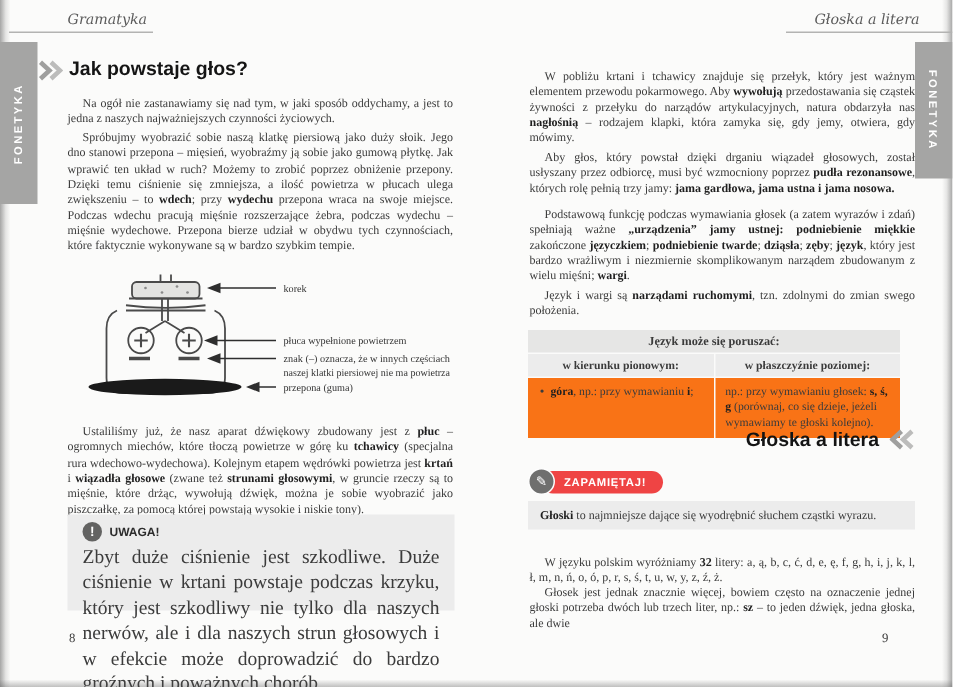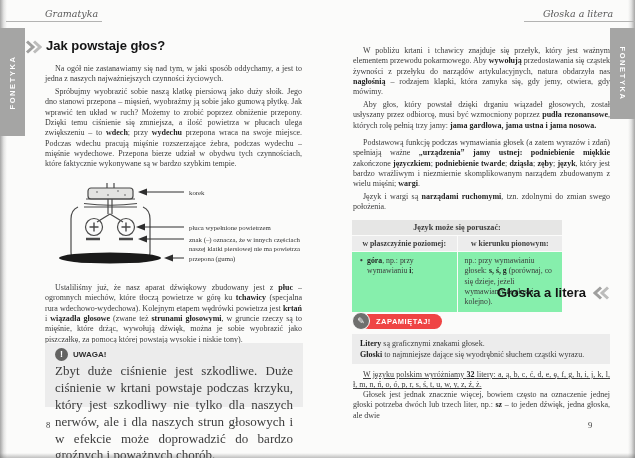--- a/index.html
+++ b/index.html
@@ -50,26 +50,26 @@
   
   .uwaga{position:absolute;left:45px;top:343px;width:258px;height:64px;
     background:#ececec;box-sizing:border-box;padding:5px 10px 0 10px;}
   .uwaga-head{display:flex;align-items:center;gap:5px;margin-bottom:2px;}
   .uwaga-icon{width:13px;height:13px;border-radius:50%;background:#636362;color:#fff;
     font-family:"Liberation Sans",sans-serif;font-weight:bold;font-size:9px;line-height:13px;
     text-align:center;flex:0 0 auto;}
   .uwaga-title{font-family:"Liberation Sans",sans-serif;font-weight:bold;font-size:8px;color:#2c2c2c;}
   .uwaga-text{font-size:13px;line-height:1.3;text-align:justify;}
   
-  .jtable{position:absolute;left:352px;top:220px;width:210px;background:#fbfbfa;
+  .jtable{position:absolute;left:352px;top:220px;width:248px;background:#fbfbfa;
     font-size:7.8px;color:#3b3b3b;}
   .jt-title{background:#e6e6e5;text-align:center;font-weight:bold;font-size:8.2px;padding:3px 0;}
   .jt-heads,.jt-body{display:grid;grid-template-columns:1fr 1fr;gap:1px;margin-top:1px;}
   .jt-head{background:#ececec;text-align:center;font-weight:bold;padding:3px 0;}
-  .jt-cell{background:#86efac;padding:4px 7px 5px 7px;line-height:1.32;text-align:left;}
+  .jt-cell{background:#f97316;padding:4px 7px 5px 7px;line-height:1.32;text-align:left;}
   .jt-list{margin:0;padding:0;list-style:none;}
   .jt-list li{padding-left:8px;position:relative;}
   .jt-list li::before{content:"\2022";position:absolute;left:1px;top:0;font-weight:bold;}
   
   .zbadge{position:absolute;left:352px;top:312px;display:flex;align-items:center;z-index:2;}
   .zbadge-icon{width:16px;height:16px;border-radius:50%;background:#6f6f6e;border:1.5px solid #fdfdfd;
     color:#fff;font-size:9px;line-height:16px;text-align:center;z-index:2;flex:0 0 auto;}
   .zbadge-pill{margin-left:-9px;background:#ef4444;color:#fff;border-radius:8px;
     font-family:"Liberation Sans",sans-serif;font-weight:bold;font-size:7.5px;letter-spacing:.5px;
     padding:3px 11px 3px 15px;white-space:nowrap;}
@@ -157,22 +157,22 @@
 <div class="pnum pnum-left">8</div>
 
 <p class="para rcol" style="top:46px;margin:0;">W pobliżu krtani i tchawicy znajduje się przełyk, który jest ważnym elementem przewodu pokarmowego. Aby <b>wywołują</b> przedostawania się cząstek żywności z przełyku do narządów artykulacyjnych, natura obdarzyła nas <b>nagłośnią</b> – rodzajem klapki, która zamyka się, gdy jemy, otwiera, gdy mówimy.</p>
 <p class="para rcol" style="top:100px;margin:0;">Aby głos, który powstał dzięki drganiu wiązadeł głosowych, został usłyszany przez odbiorcę, musi być wzmocniony poprzez <b>pudła rezonansowe</b>, których rolę pełnią trzy jamy: <b>jama gardłowa, jama ustna i jama nosowa.</b></p>
 <p class="para rcol" style="top:138px;margin:0;">Podstawową funkcję podczas wymawiania głosek (a zatem wyrazów i zdań) spełniają ważne <b>„urządzenia” jamy ustnej:</b> <b>podniebienie miękkie</b> zakończone <b>języczkiem</b>; <b>podniebienie twarde</b>; <b>dziąsła</b>; <b>zęby</b>; <b>język</b>, który jest bardzo wrażliwym i niezmiernie skomplikowanym narządem zbudowanym z wielu mięśni; <b>wargi</b>.</p>
 <p class="para rcol" style="top:192px;margin:0;">Język i wargi są <b>narządami ruchomymi</b>, tzn. zdolnymi do zmian swego położenia.</p>
 
 <div class="jtable">
   <div class="jt-title">Język może się poruszać:</div>
   <div class="jt-heads">
+    <div class="jt-head">w kierunku pionowym:</div>
     <div class="jt-head">w płaszczyźnie poziomej:</div>
-    <div class="jt-head">w kierunku pionowym:</div>
   </div>
   <div class="jt-body">
     <div class="jt-cell">
       <ul class="jt-list">
         <li><b>góra</b>, np.: przy wymawianiu <b>i</b>;</li>
       </ul>
     </div>
     <div class="jt-cell">np.: przy wymawianiu głosek: <b>s, ś, g</b> (porównaj, co się dzieje, jeżeli wymawiamy te głoski kolejno).</div>
   </div>
 </div>
@@ -183,20 +183,19 @@
     <path d="M8,1.5 L2,7 L8,12.5" stroke="#9f9f9e" stroke-width="3" fill="none"></path>
     <path d="M15,1.5 L9,7 L15,12.5" stroke="#bcbcbb" stroke-width="3" fill="none"></path>
   </svg>
 </div>
 
 <div class="zbadge">
   <div class="zbadge-icon">✎</div>
   <div class="zbadge-pill">ZAPAMIĘTAJ!</div>
 </div>
 <div class="zbox">
-  <div><b>Litery</b> są graficznymi znakami głosek.</div>
   <div><b>Głoski</b> to najmniejsze dające się wyodrębnić słuchem cząstki wyrazu.</div>
 </div>
 
-<p class="para rcol" style="top:370px;margin:0;text-decoration:underline;">W języku polskim wyróżniamy <b>32</b> litery: a, ą, b, c, ć, d, e, ę, f, g, h, i, j, k, l, ł, m, n, ń, o, ó, p, r, s, ś, t, u, w, y, z, ź, ż.</p>
+<p class="para rcol" style="top:370px;margin:0;">W języku polskim wyróżniamy <b>32</b> litery: a, ą, b, c, ć, d, e, ę, f, g, h, i, j, k, l, ł, m, n, ń, o, ó, p, r, s, ś, t, u, w, y, z, ź, ż.</p>
 <p class="para rcol" style="top:390px;margin:0;">Głosek jest jednak znacznie więcej, bowiem często na oznaczenie jednej głoski potrzeba dwóch lub trzech liter, np.: <b>sz</b> – to jeden dźwięk, jedna głoska, ale dwie</p>
 
 <div class="pnum pnum-right">9</div>
 
 </body></html>

